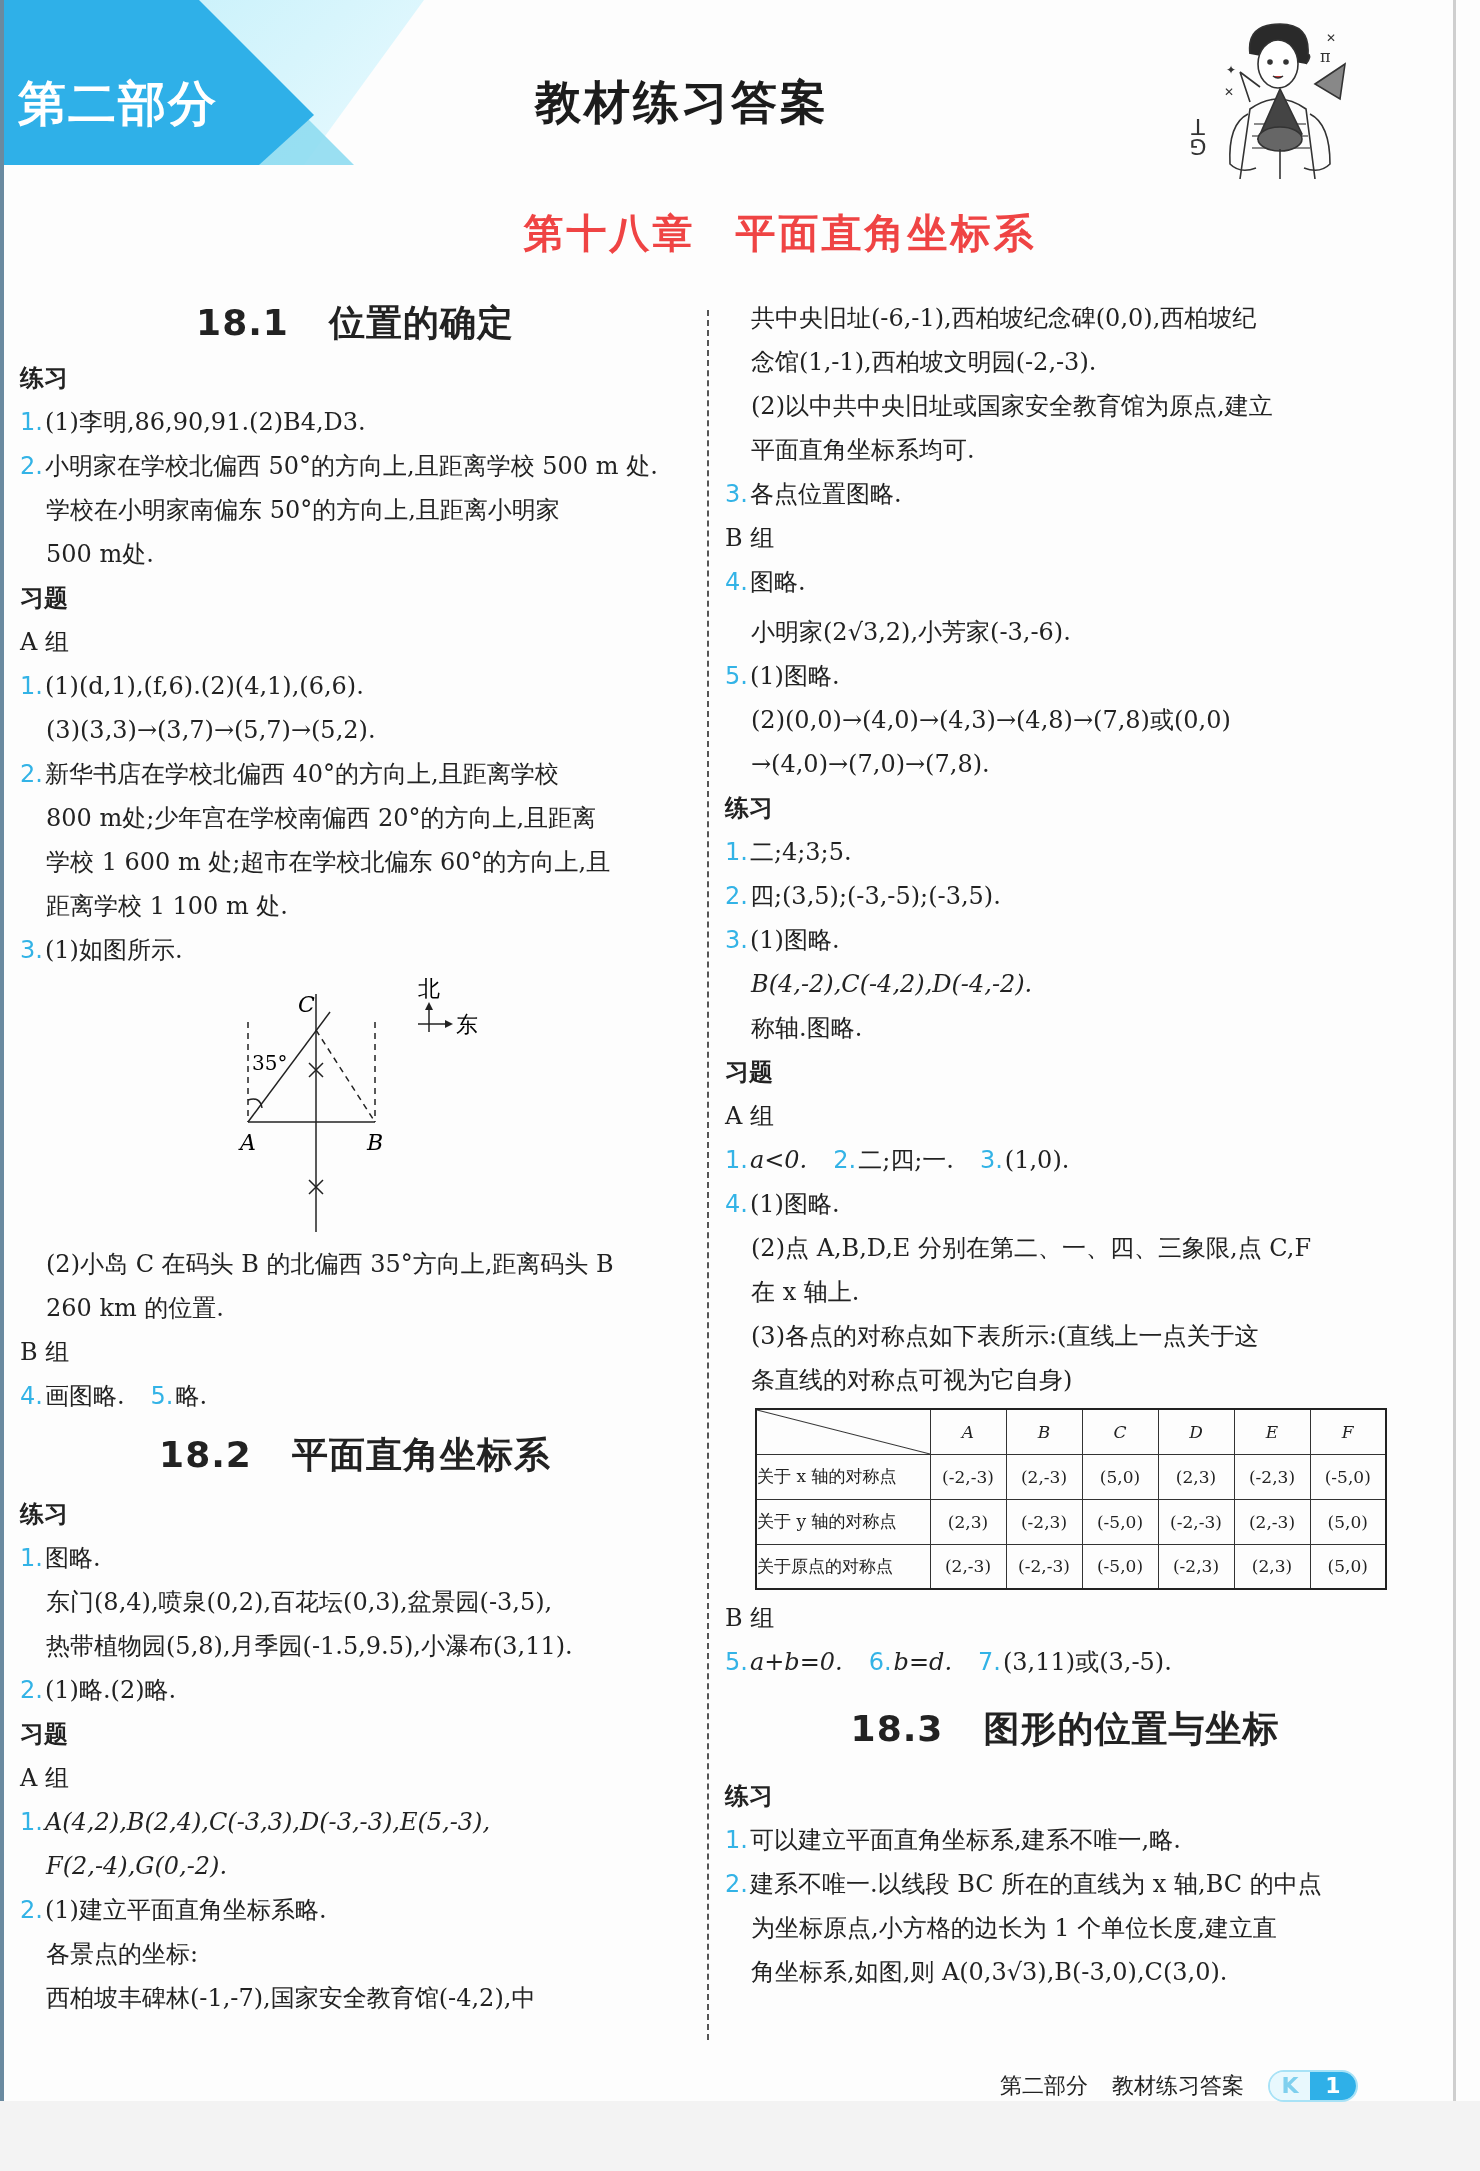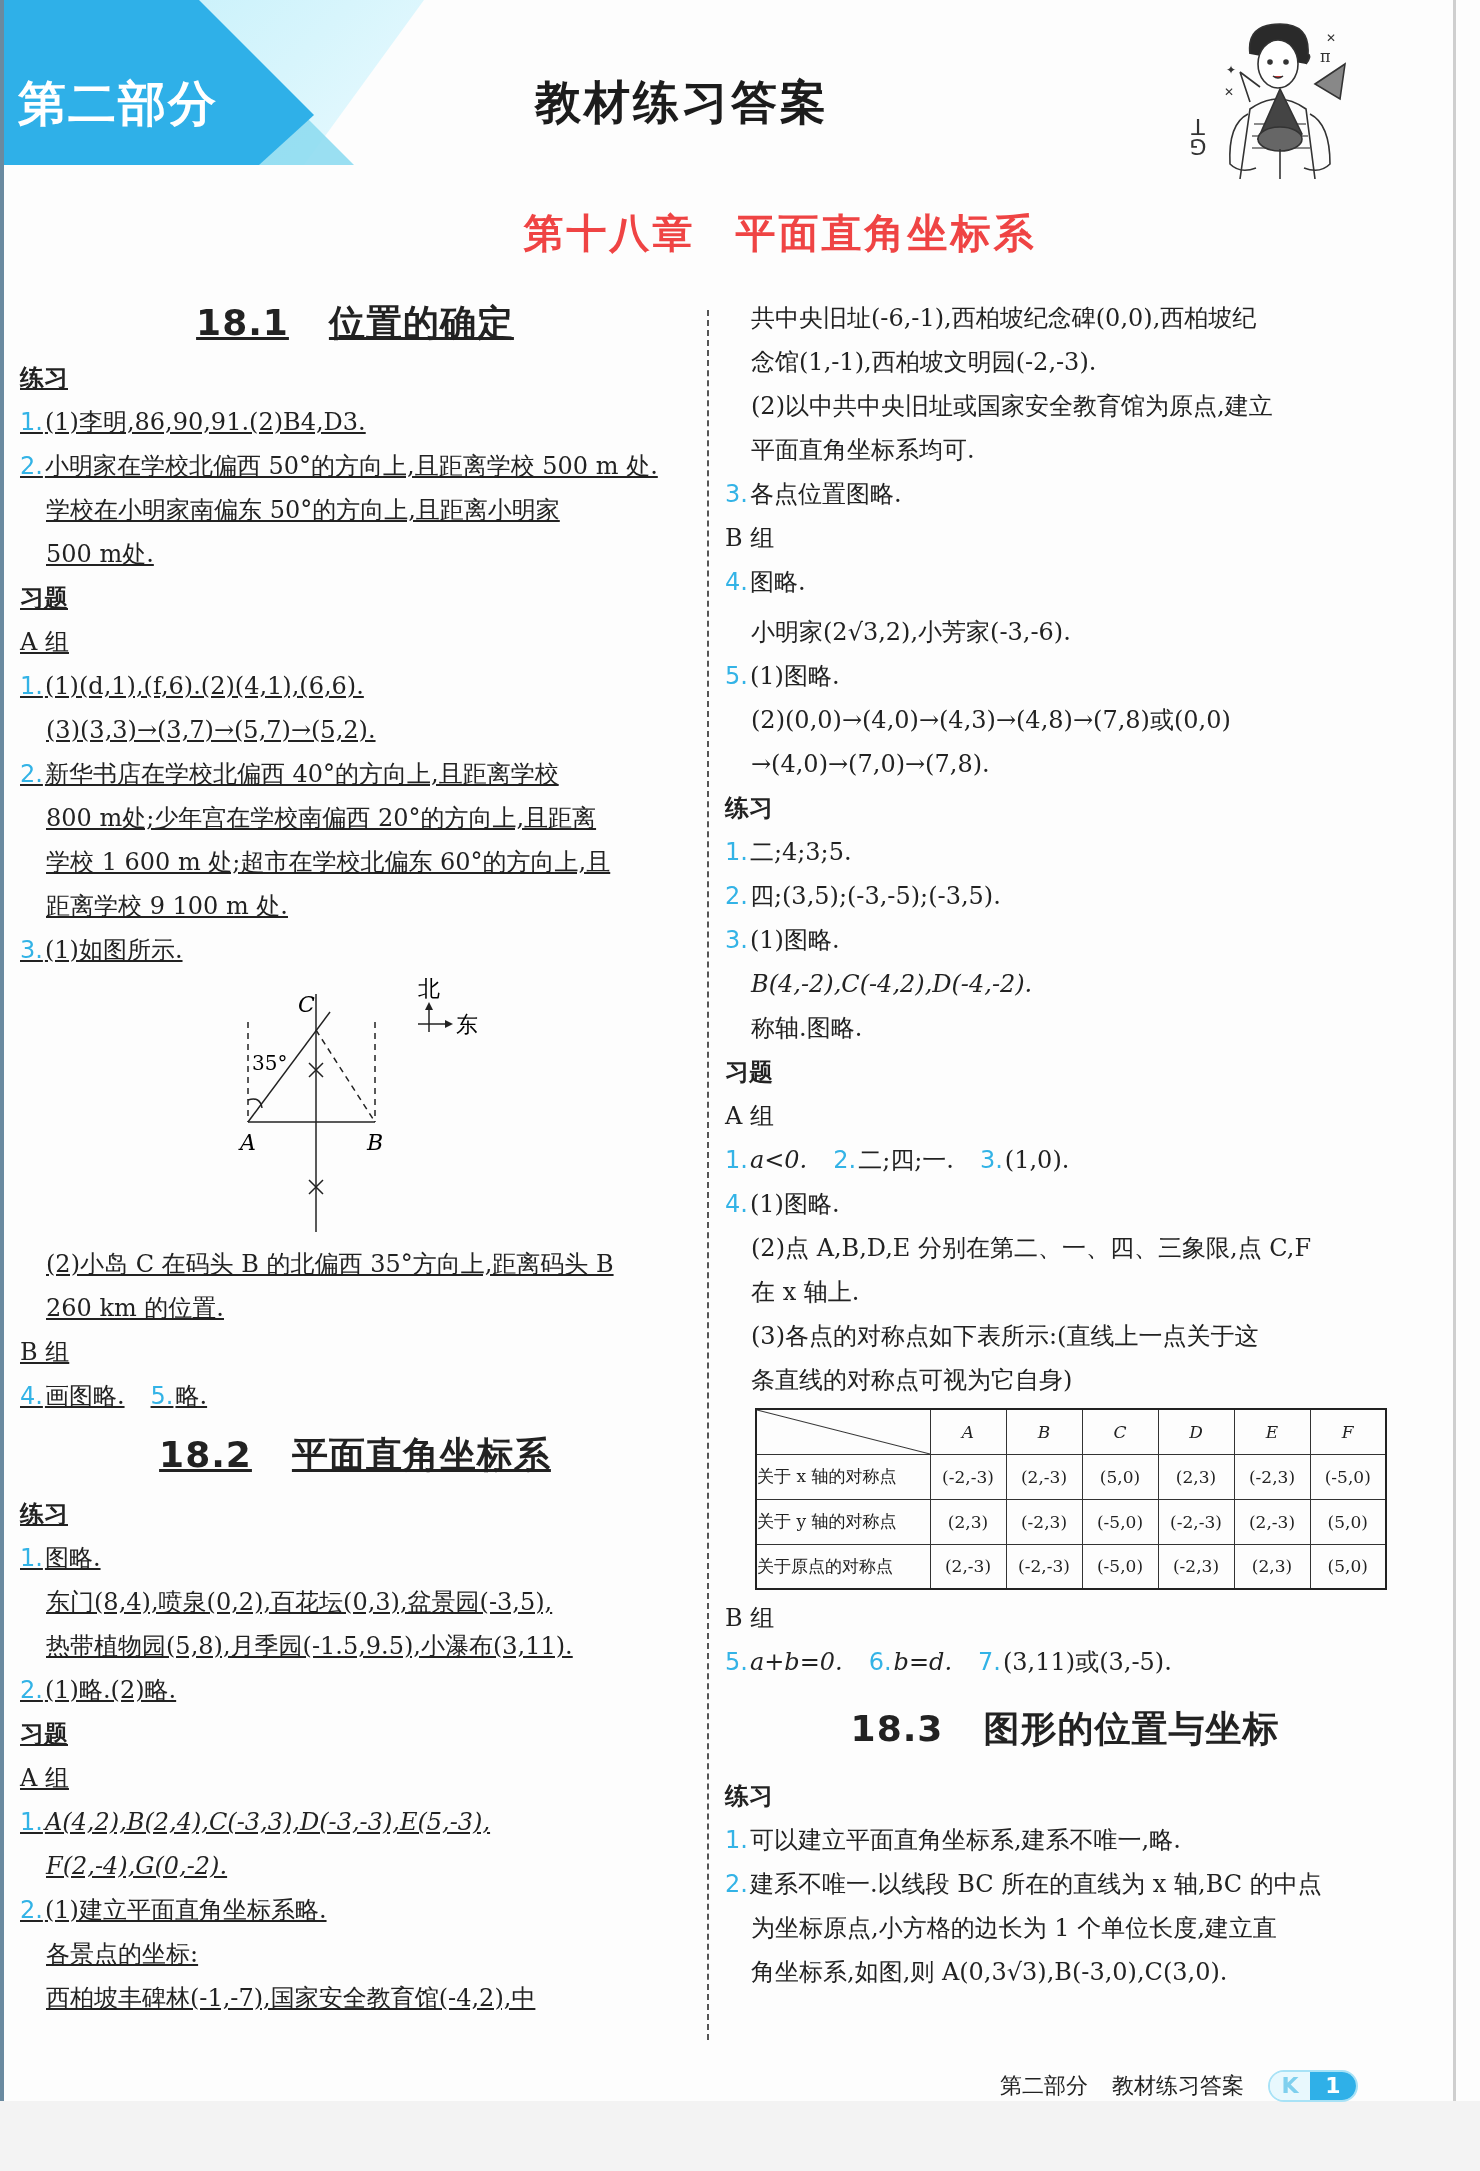--- a/index.html
+++ b/index.html
@@ -29,21 +29,21 @@
   .mascot-mark { position: absolute; left: 1186px; top: 116px; font-family: "DejaVu Sans", sans-serif;
     font-size: 22px; color: #333; transform: rotate(180deg); line-height: 20px; text-align: center; width: 24px; }
 
   .chapter-title { position: absolute; left: 0; width: 1480px; top: 206px; text-align: center;
     font-family: "DejaVu Sans", sans-serif; font-weight: bold; font-size: 40px; color: #ef4444; letter-spacing: 3px;
     padding-left: 80px; }
   .chapter-title .gap { display: inline-block; width: 40px; }
 
   
   .col { position: absolute; top: 290px; }
-  .col-left { left: 20px; width: 670px; text-decoration: underline; }
+  .col-left { left: 20px; width: 670px; }
   .col-right { left: 725px; width: 680px; top: 296px; }
   .divider { position: absolute; left: 707px; top: 310px; height: 1730px; border-left: 2px dashed #555; }
 
   .sec-title { font-family: "DejaVu Sans", sans-serif; font-weight: bold; font-size: 36px; color: #222;
     text-align: center; height: 66px; line-height: 66px; letter-spacing: 1px; }
   .sec-title .num { margin-right: 40px; }
   .sub { font-family: "DejaVu Sans", sans-serif; font-weight: bold; font-size: 24px; height: 44px; line-height: 44px; }
   .grp { font-size: 24px; height: 44px; line-height: 44px; }
   .line { font-size: 24px; height: 44px; line-height: 44px; white-space: nowrap; }
   .ind { padding-left: 26px; }
@@ -124,21 +124,21 @@
   <div class="line ind"><span>学校在小明家南偏东 50°的方向上,且距离小明家</span></div>
   <div class="line ind"><span>500 m处.</span></div>
 
   <div class="sub">习题</div>
   <div class="grp">A 组</div>
   <div class="line"><span class="num-c">1.</span><span>(1)(d,1),(f,6).(2)(4,1),(6,6).</span></div>
   <div class="line ind"><span>(3)(3,3)→(3,7)→(5,7)→(5,2).</span></div>
   <div class="line"><span class="num-c">2.</span><span>新华书店在学校北偏西 40°的方向上,且距离学校</span></div>
   <div class="line ind"><span>800 m处;少年宫在学校南偏西 20°的方向上,且距离</span></div>
   <div class="line ind"><span>学校 1 600 m 处;超市在学校北偏东 60°的方向上,且</span></div>
-  <div class="line ind"><span>距离学校 9 100 m 处.</span></div>
+  <div class="line ind"><span>距离学校 1 100 m 处.</span></div>
   <div class="line"><span class="num-c">3.</span><span>(1)如图所示.</span></div>
 
   <div class="diagram">
     <svg width="670" height="270" viewBox="0 0 670 270">
       <g stroke="#222" stroke-width="1.5" fill="none">
         <line x1="296" y1="22" x2="296" y2="260"></line>
         <line x1="228" y1="150" x2="355" y2="150"></line>
         <line x1="228" y1="150" x2="310" y2="40"></line>
         <line x1="296" y1="58" x2="355" y2="150" stroke-dasharray="6,5"></line>
         <line x1="228" y1="50" x2="228" y2="150" stroke-dasharray="6,5"></line>

